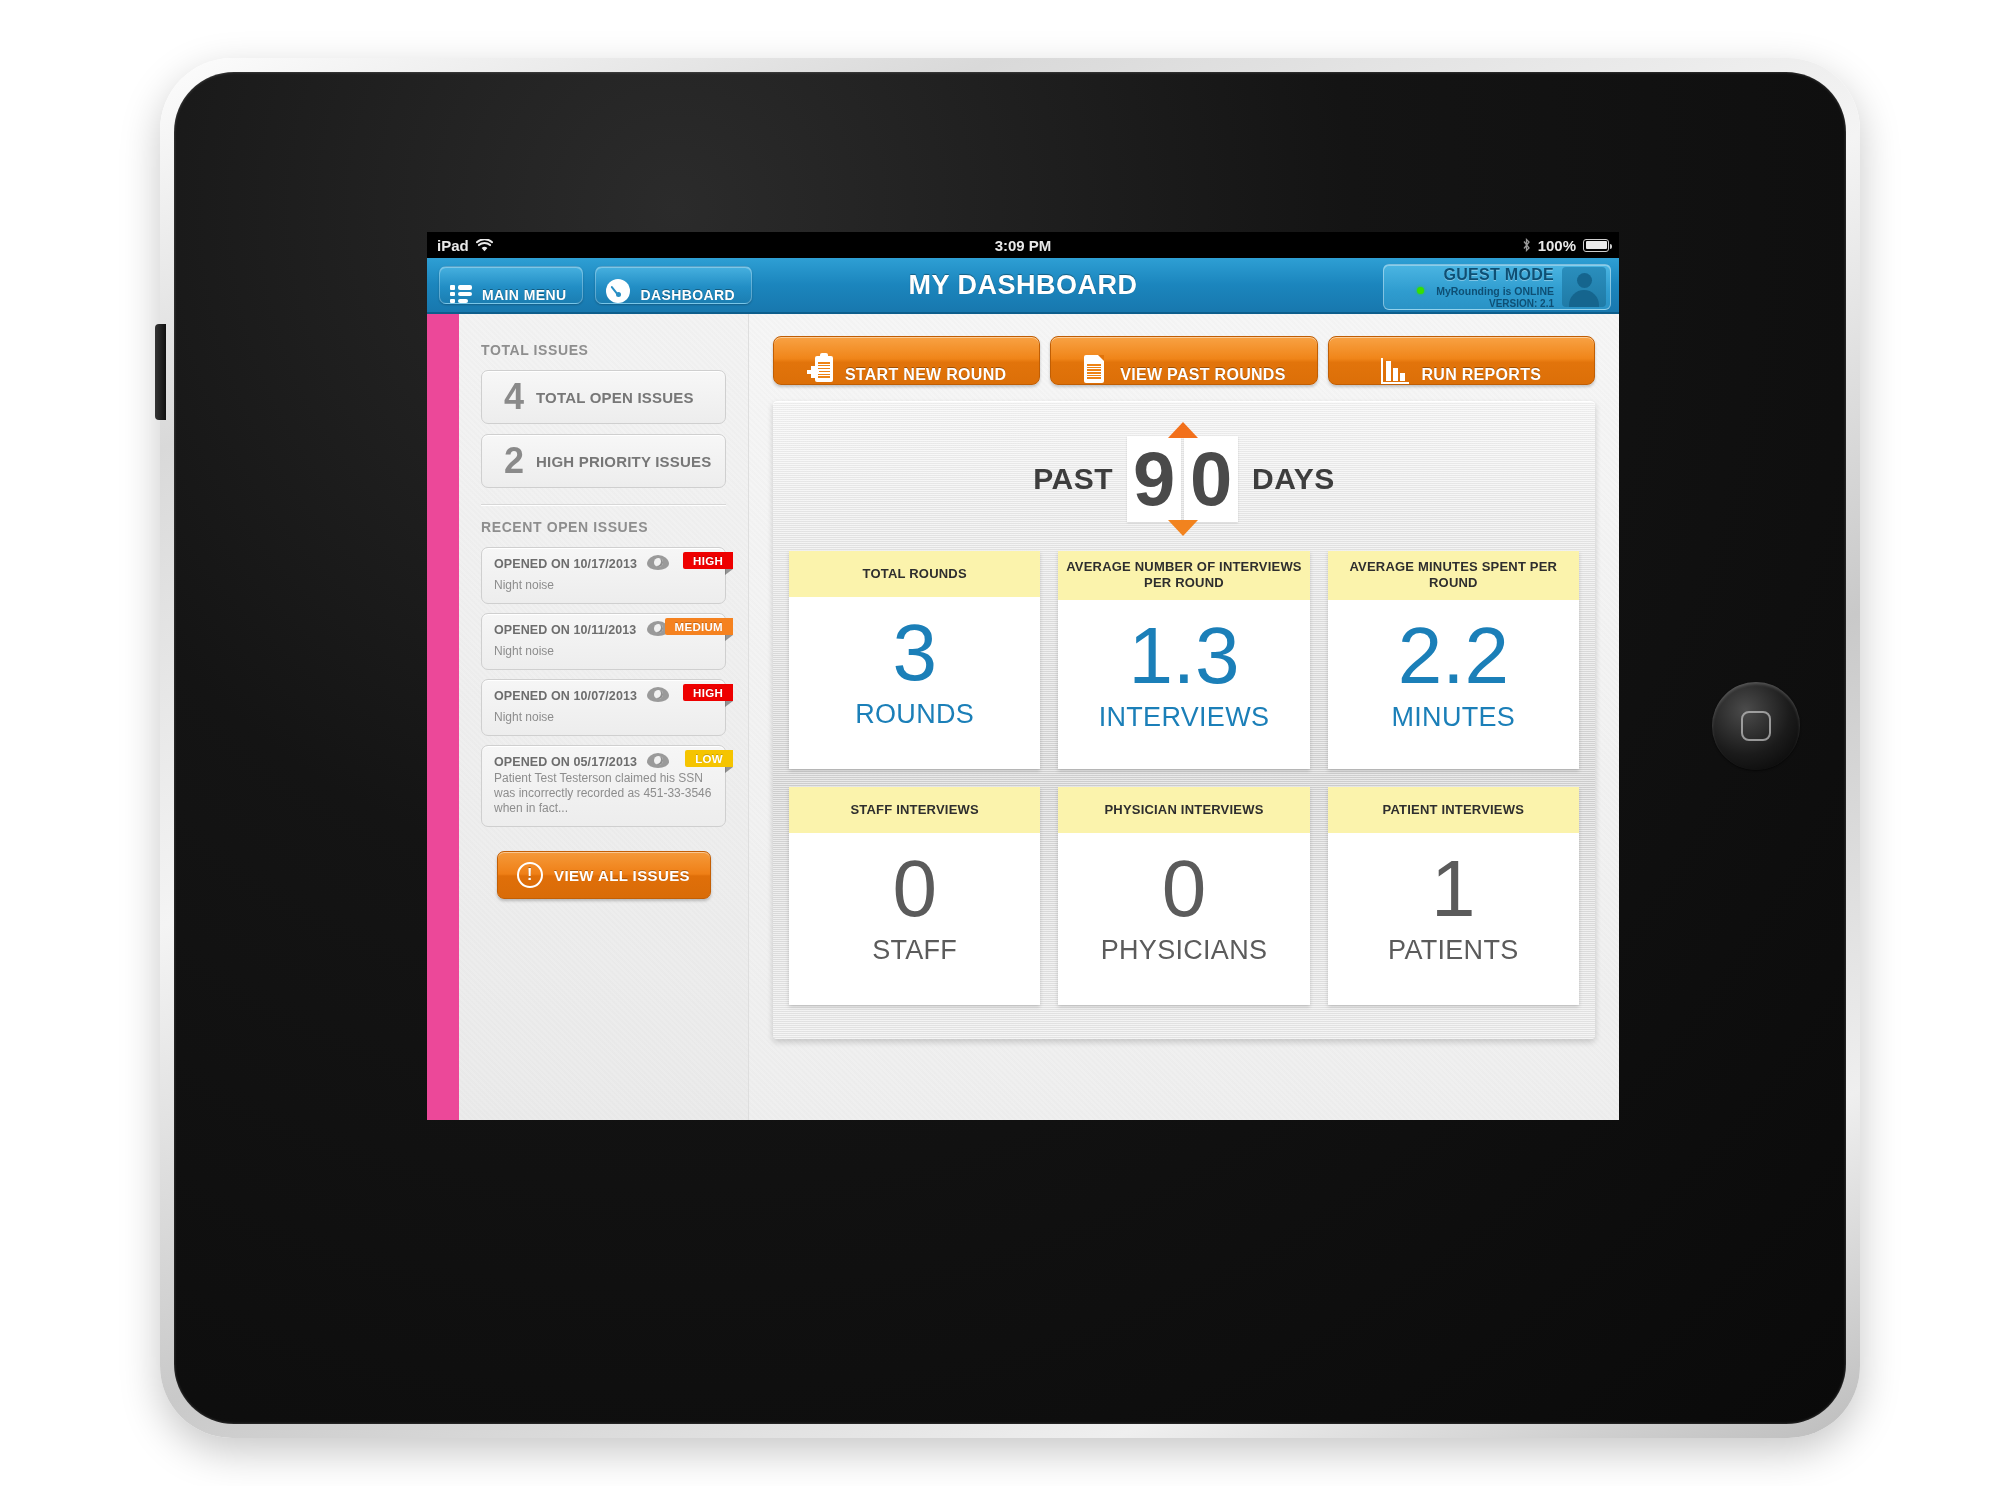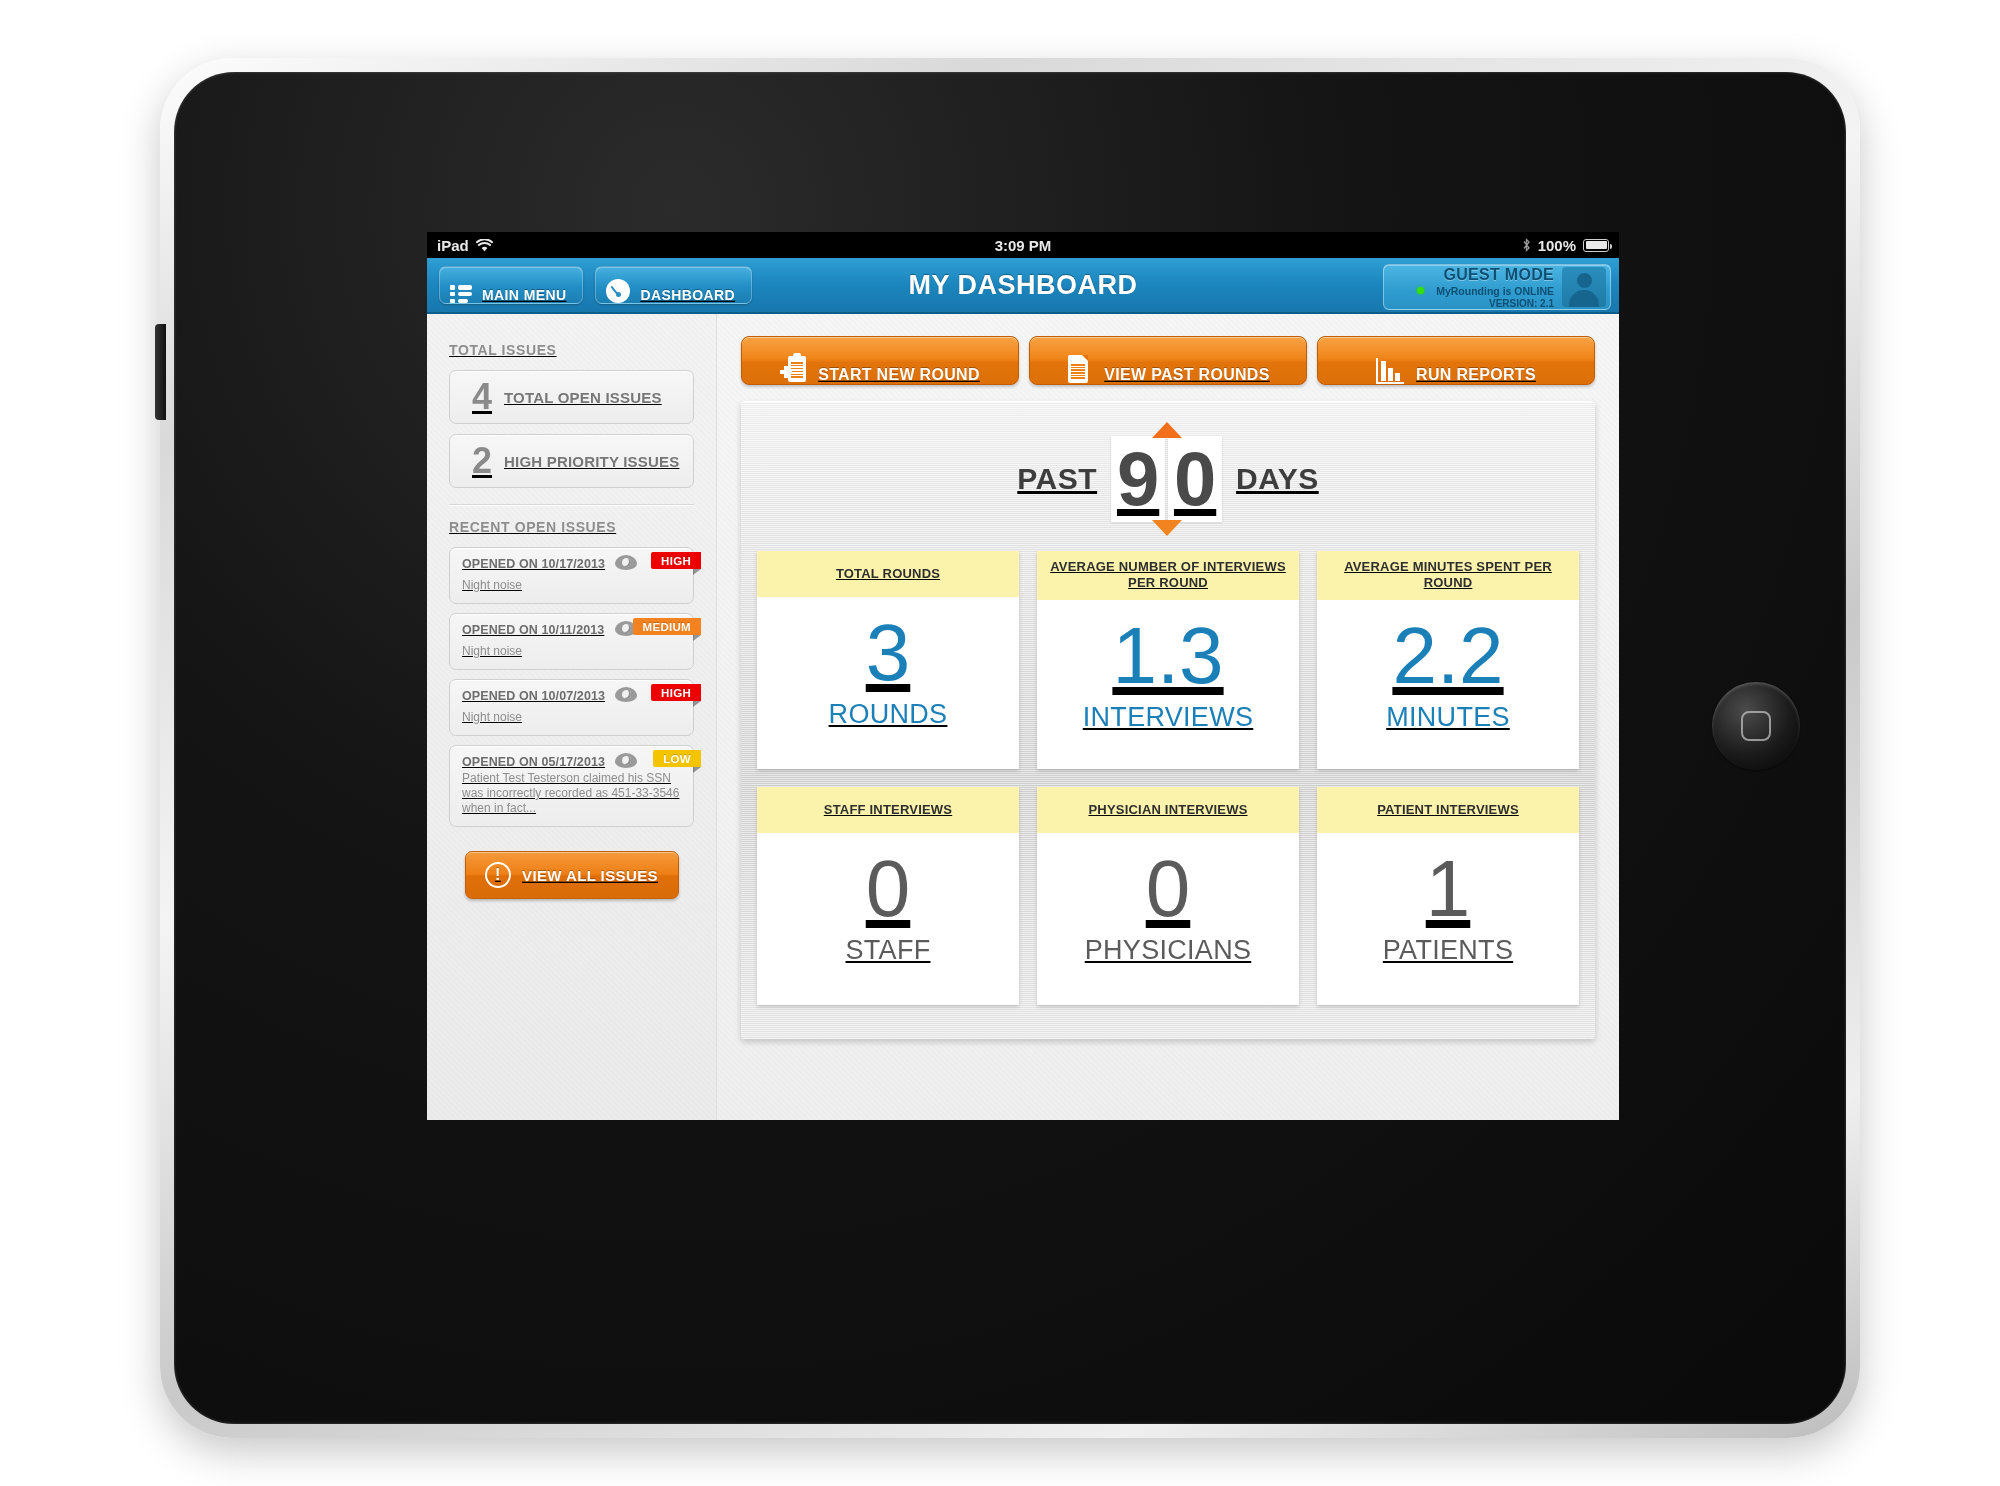--- a/index.html
+++ b/index.html
@@ -56,21 +56,20 @@
     border-radius: 8px;
   }
 
   
   #screen {
     position: absolute;
     left: 253px; top: 160px;
     width: 1192px; height: 888px;
     background: #ffffff;
     overflow: hidden;
-    text-decoration: underline;
   }
 
   
   #status-bar {
     height: 26px;
     background: #000;
     color: #e9e9e9;
     font-size: 15px;
     font-weight: bold;
     display: flex; align-items: center;
@@ -156,21 +155,21 @@
     width: 44px; height: 40px; border-radius: 4px;
     background: linear-gradient(180deg,#2a8ebd,#1f7aa6);
     position: relative; overflow: hidden; flex: none;
   }
   #avatar::before { content: ""; position: absolute; left: 50%; top: 6px; width: 15px; height: 15px;
     margin-left: -7.5px; border-radius: 50%; background: #15658e; }
   #avatar::after { content: ""; position: absolute; left: 50%; top: 23px; width: 30px; height: 22px;
     margin-left: -15px; border-radius: 15px 15px 0 0; background: #15658e; }
 
   
-  #app-body { display: flex; height: 806px; background: #fdba74; }
+  #app-body { display: flex; height: 806px; background: #ec4899; padding-left: 32px; }
 
   
   #sidebar {
     width: 290px; flex: none;
     background:
       repeating-linear-gradient(45deg, rgba(0,0,0,.012) 0 2px, transparent 2px 4px),
       linear-gradient(180deg,#f3f3f3,#ebebeb);
     border-right: 1px solid #dedede;
     padding: 28px 22px 0 22px;
   }

